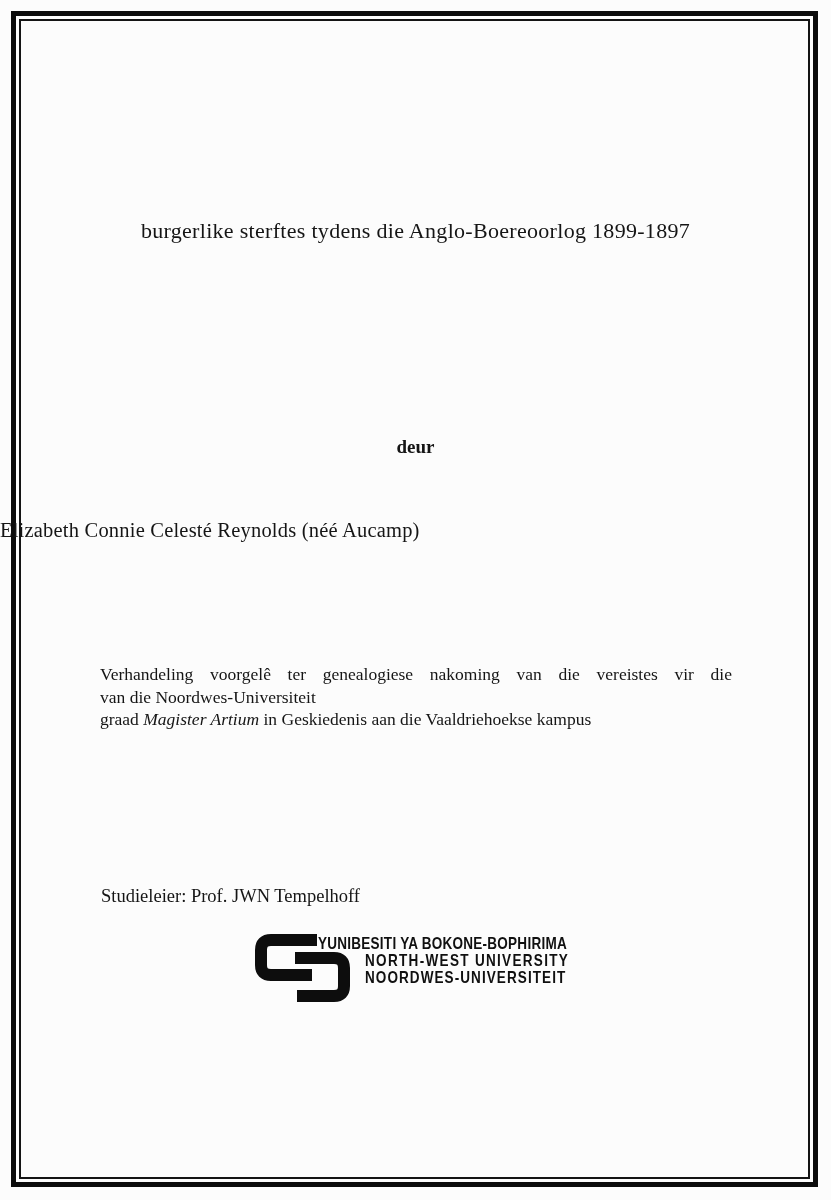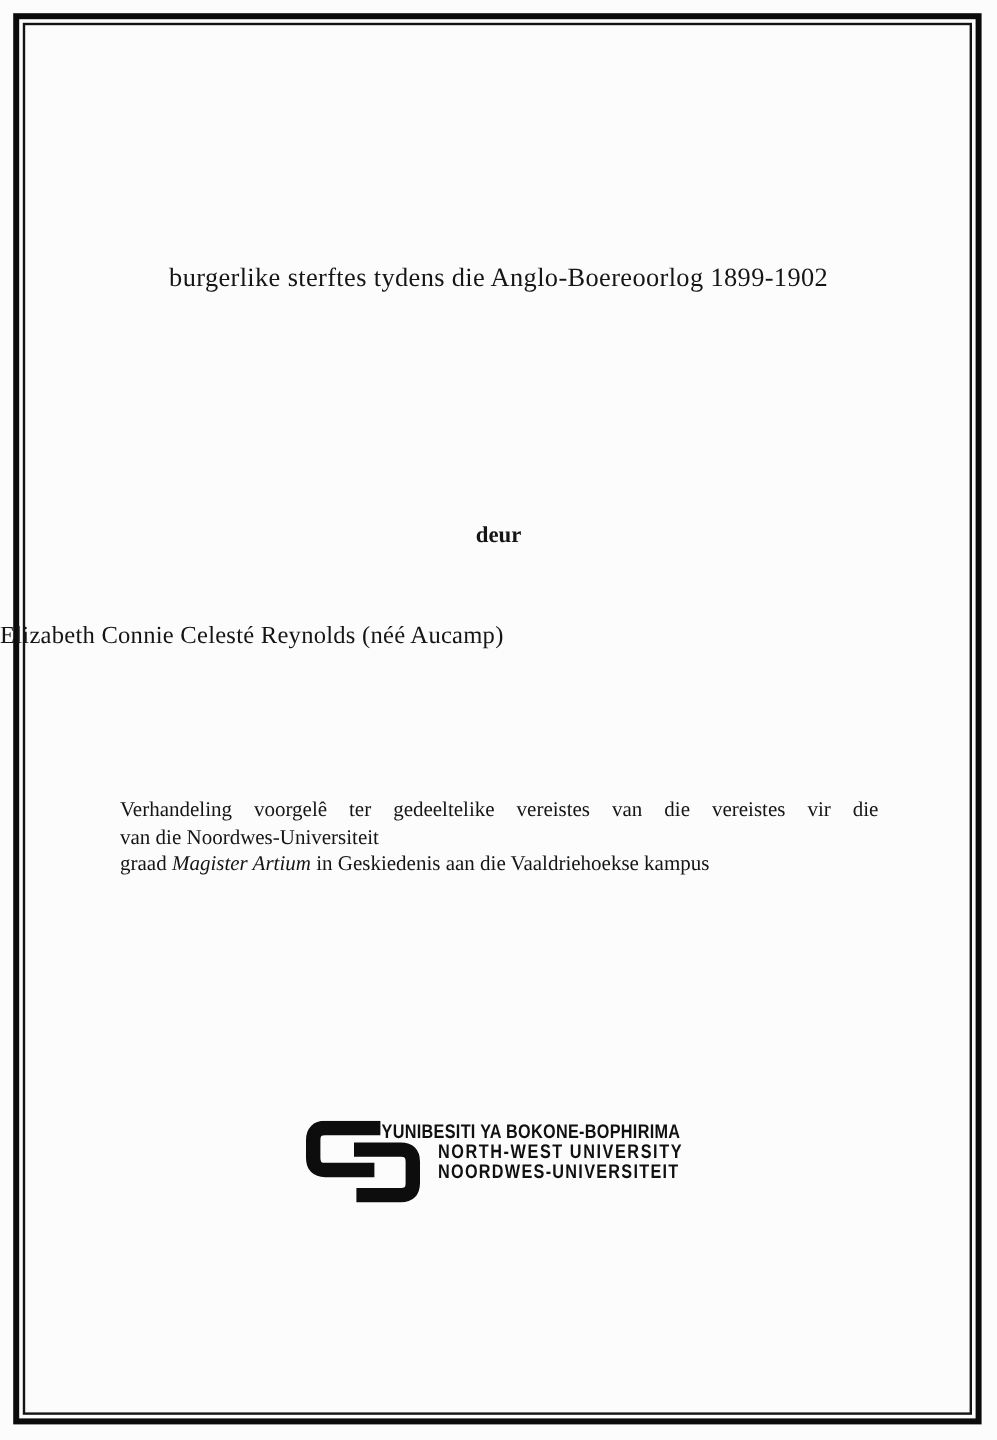--- a/index.html
+++ b/index.html
@@ -100,38 +100,39 @@
 </style>
 </head>
 <body>
 
 <div class="page">
 
   <div class="frame-outer"></div>
   <div class="frame-inner"></div>
 
   <div class="title-block">
-    <div>burgerlike sterftes tydens die Anglo-Boereoorlog 1899-1902</div>
+    <div>burgerlike sterftes tydens die Anglo-Boereoorlog 1899-1897</div>
   </div>
 
   <div class="byline">deur</div>
 
   <div class="author">Elizabeth Connie Celesté Reynolds (néé Aucamp)</div>
 
   <div class="submission">
-    <div class="justified">Verhandeling voorgelê ter gedeeltelike vereistes van die vereistes vir die</div>
+    <div class="justified">Verhandeling voorgelê ter genealogiese nakoming van die vereistes vir die</div>
     <div>van die Noordwes-Universiteit</div>
     <div>
       <span>graad</span>
       <span class="italic">Magister Artium</span>
       <span>in Geskiedenis aan die Vaaldriehoekse kampus</span>
     </div>
   </div>
 
   <div class="supervisor-block">
+    <div>Studieleier: Prof. JWN Tempelhoff</div>
   </div>
 
   <div class="logo-block">
     <svg class="logo-mark" width="95" height="68" viewBox="0 0 95 68" fill="none" xmlns="http://www.w3.org/2000/svg">
 
       <path d="M 62 6 L 16 6 Q 6 6 6 16 L 6 31 Q 6 41 16 41 L 57 41" stroke="#0d0d0d" stroke-width="12" fill="none"></path>
 
       <path d="M 40 24 L 79 24 Q 89 24 89 34 L 89 52 Q 89 62 79 62 L 42 62" stroke="#0d0d0d" stroke-width="12" fill="none"></path>
     </svg>
     <div class="logo-text logo-line1">YUNIBESITI YA BOKONE-BOPHIRIMA</div>

